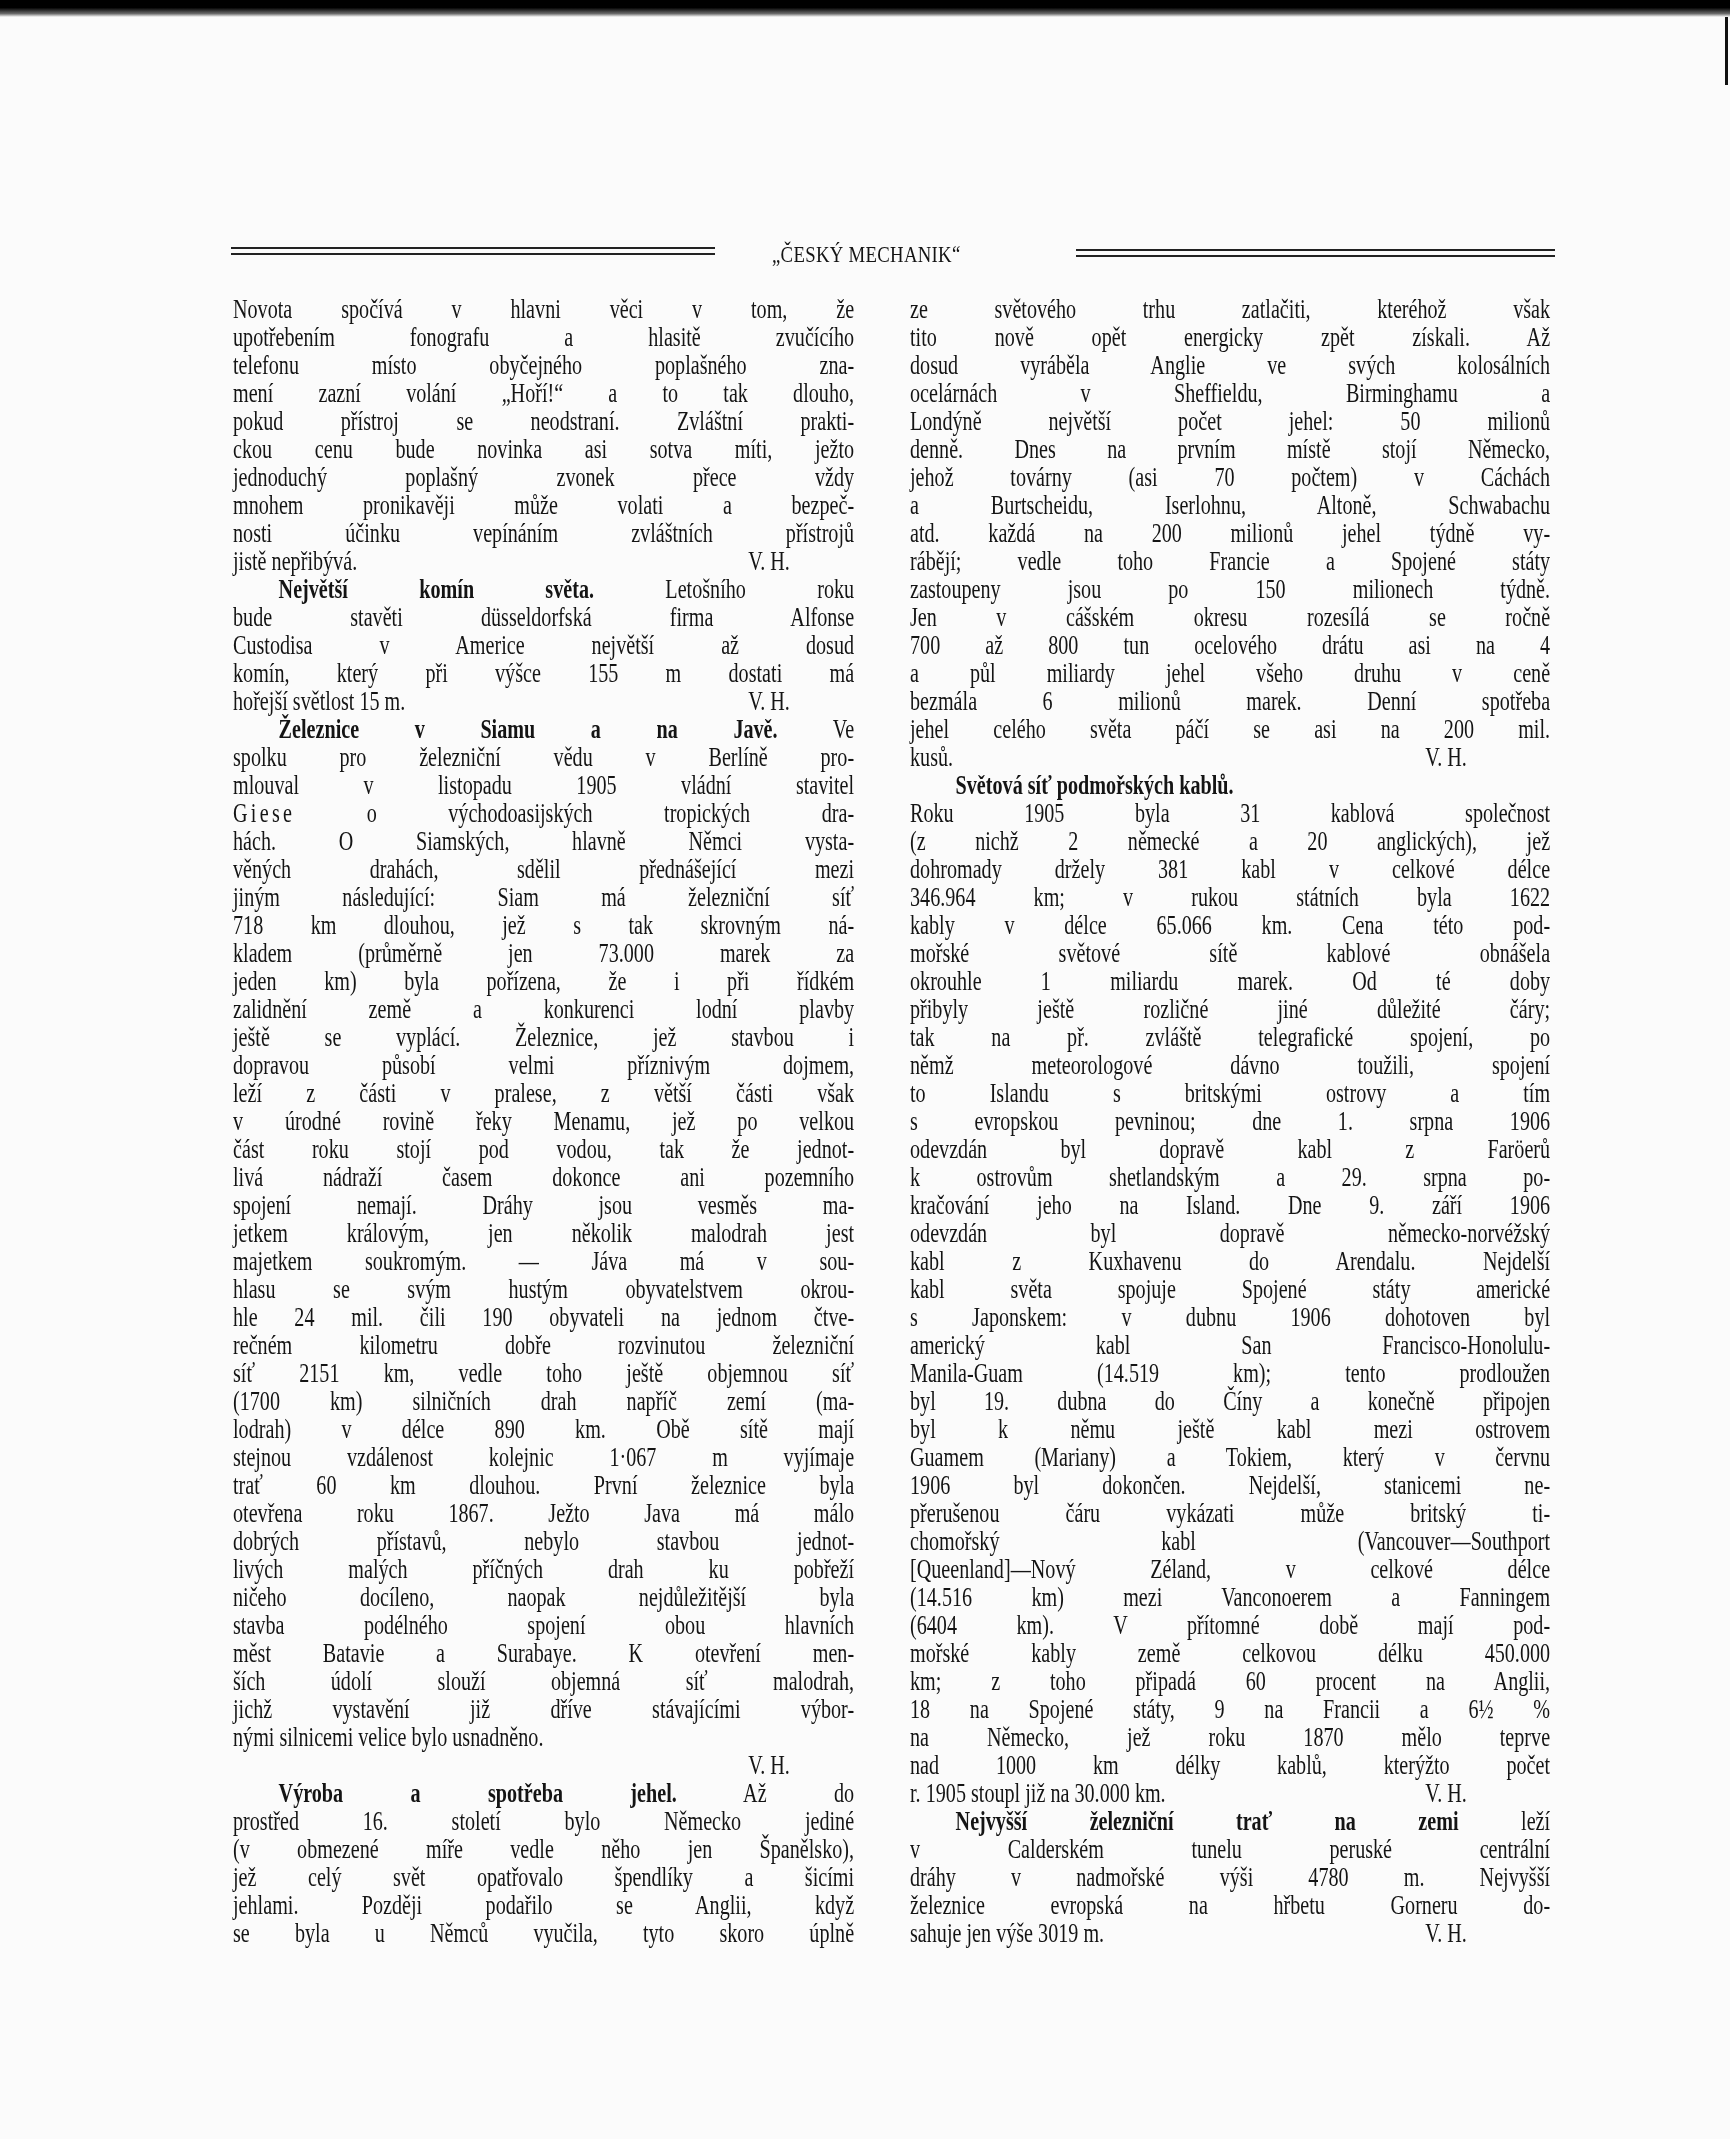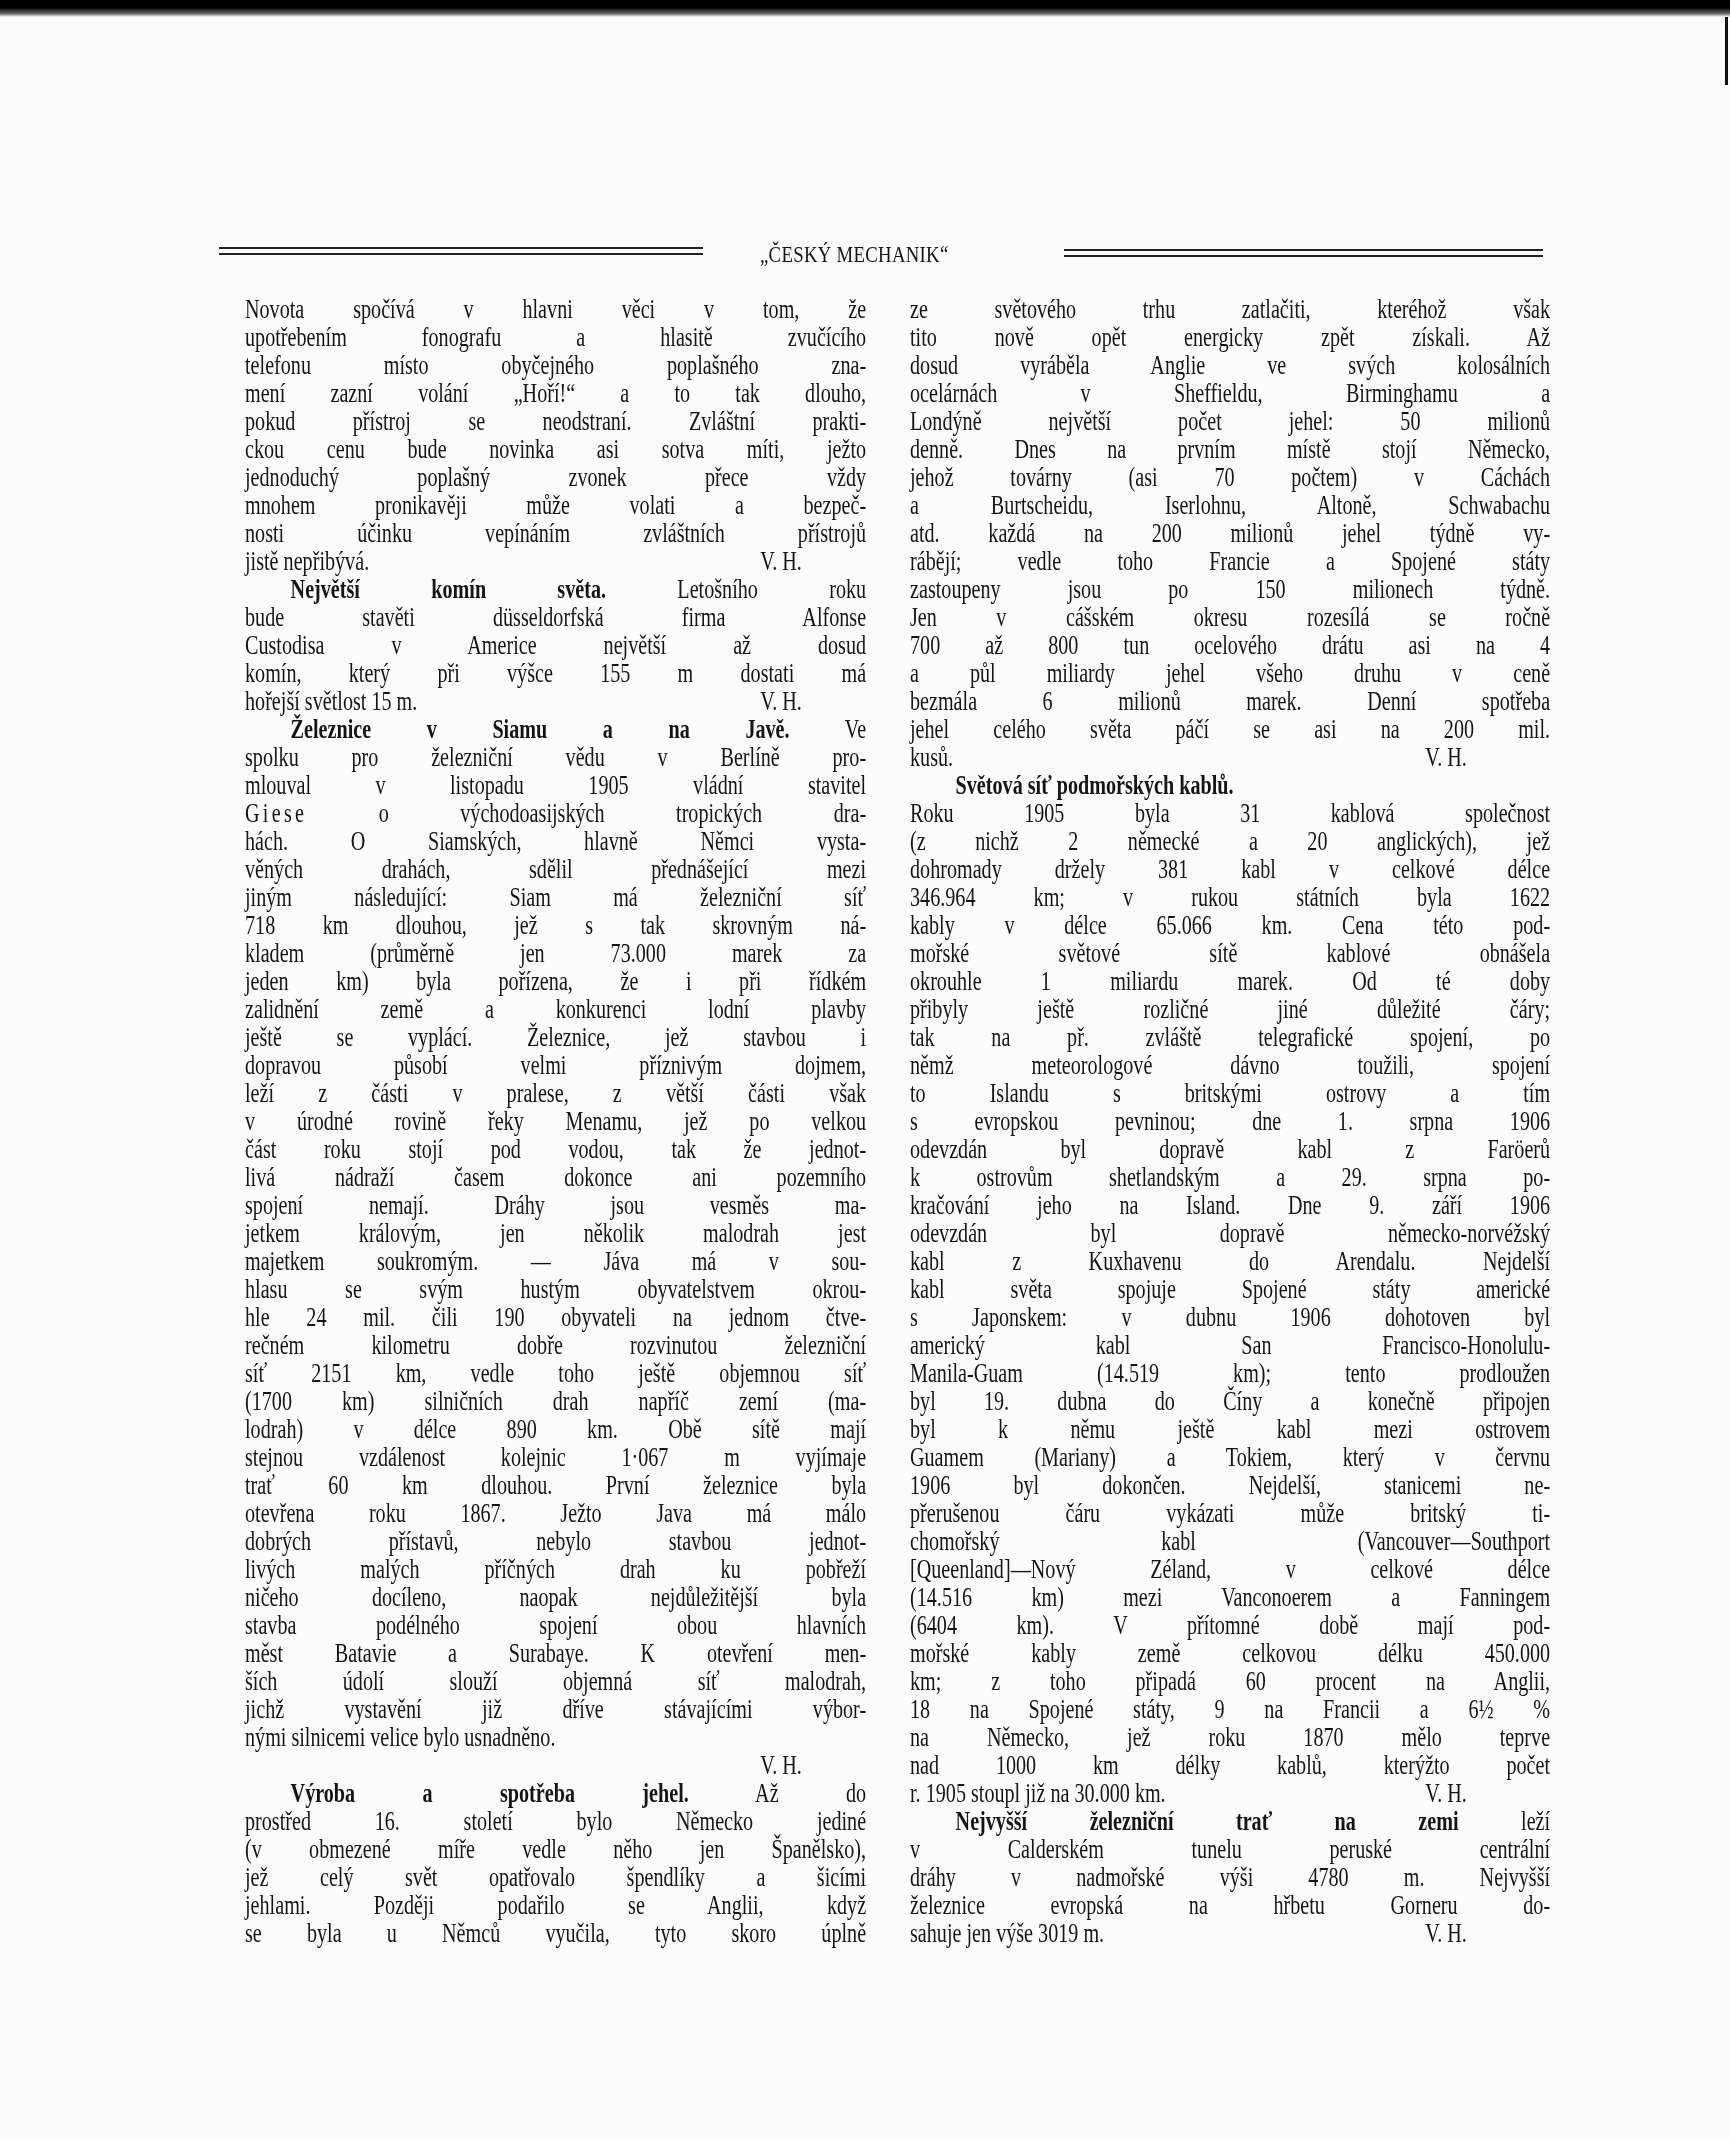--- a/index.html
+++ b/index.html
@@ -8,34 +8,34 @@
     background: #fbfbfb;
     font-family: "Liberation Serif", "DejaVu Serif", serif;
     color: #141414;
   }
   .topband {
     position: absolute; left: 0; top: 0; width: 1731px; height: 17px;
     background: linear-gradient(#000 0%, #000 45%, #6a6a6a 80%, rgba(250,250,250,0) 100%);
   }
   .rightedge { position: absolute; right: 3.4px; top: 17px; width: 2.6px; height: 68px; background: #111; }
   .header {
-    position: absolute; left: 219px; top: 238px; width: 1325px; height: 34px;
+    position: absolute; left: 231px; top: 238px; width: 1325px; height: 34px;
   }
   .rule2 { position: absolute; height: 7.7px; border-top: 2.6px solid #222; border-bottom: 2.6px solid #222; box-sizing: border-box; }
   .header .rule-left { left: 0; top: 9.4px; width: 484px; }
   .header .rule-right { left: 845px; top: 11px; width: 479px; }
   .header .title {
     position: absolute; left: 541px; top: 3.4px; width: 300px;
     font-size: 24px; letter-spacing: 0.4px; transform: scaleX(0.78); transform-origin: left top;
     white-space: nowrap;
   }
   .col {
     position: absolute; top: 295px; width: 621px;
   }
-  .col.left { left: 245px; }
+  .col.left { left: 233px; }
   .col.right { left: 910px; width: 640px; }
   .line {
     height: 28px; line-height: 28px; font-size: 26.5px; white-space: nowrap;
     text-align: justify; text-align-last: justify;
     transform: scaleX(0.76); transform-origin: left center; width: 131.6%;
   }
   .line.last { text-align-last: left; }
   .line.indent { padding-left: 60px; box-sizing: border-box; }
   .line.sig { text-align-last: left; position: relative; }
   .sig-mark { position: absolute; left: 678px; }

